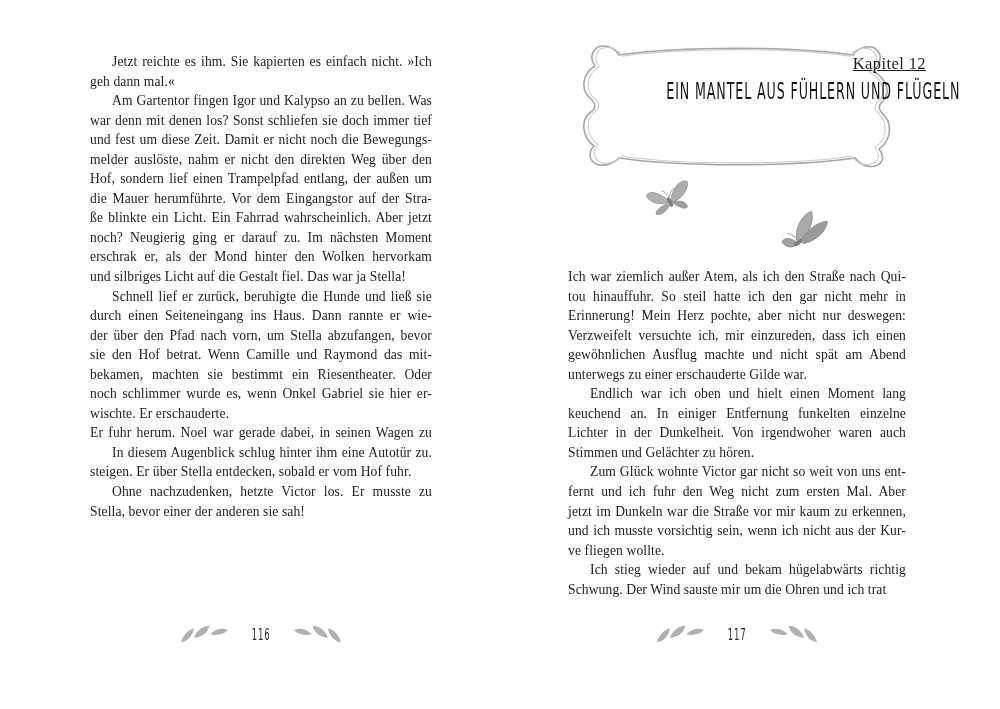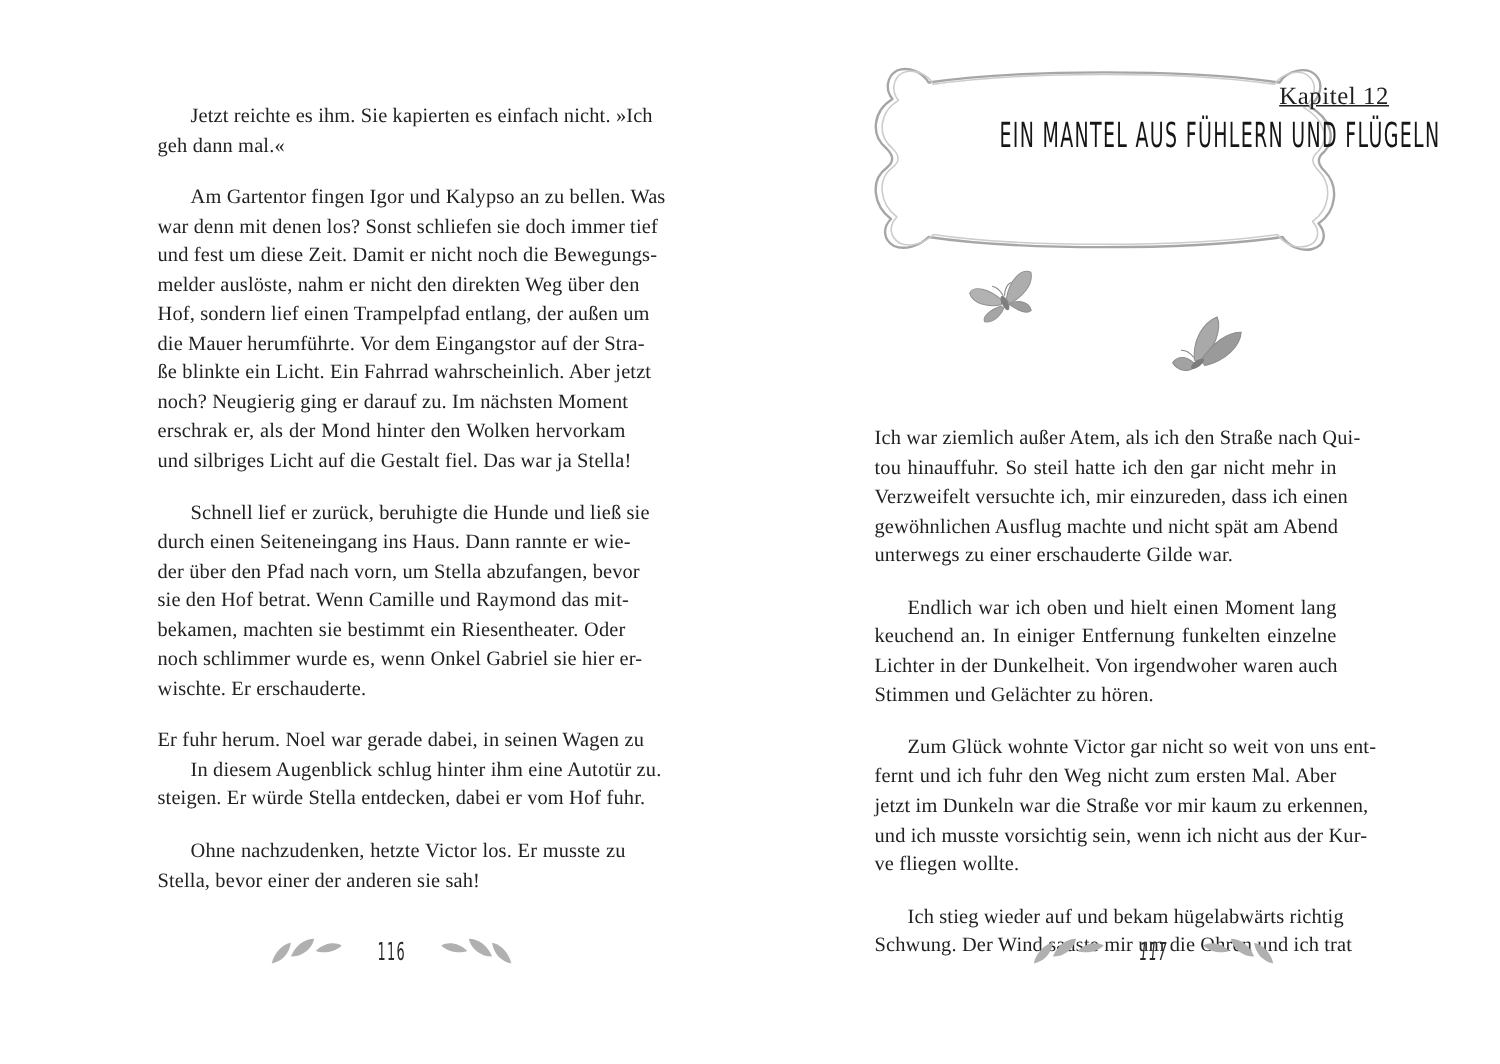--- a/index.html
+++ b/index.html
@@ -7,21 +7,21 @@
     width:1000px;height:709px;position:relative;overflow:hidden;
     background:#ffffff;color:#222;
     font-family:"Liberation Serif", serif;
   }
   .spread{position:absolute;inset:0;}
 
   
   .body-text{position:absolute;font-size:13.6px;line-height:19.55px;letter-spacing:0.1px;}
   .body-text.left-col{left:90px;top:52px;width:342px;}
   .body-text.right-col{left:568px;top:267px;width:338px;}
-  .para{margin:15px;}
+  .para{margin:0;}
   .line{text-align:justify;text-align-last:justify;height:19.55px;white-space:nowrap;overflow:visible;}
   .line.last{text-align-last:left;}
   .line.indent{text-indent:22px;}
 
   
   .chapter-banner{position:absolute;left:546px;top:26px;width:380px;height:144px;}
   .chapter-banner svg{position:absolute;inset:0;}
   .banner-text{position:absolute;width:100%;text-align:right;text-decoration:underline;}
   .kicker{top:28px;font-size:16.5px;letter-spacing:0.4px;color:#1f1f1f;}
   .chap-title{top:52px;}
@@ -32,21 +32,21 @@
   }
 
   
   .butterfly{position:absolute;}
   .butterfly.b1{left:644px;top:176px;width:50px;height:44px;transform:rotate(-8deg);}
   .butterfly.b2{left:781px;top:206px;width:48px;height:48px;transform:rotate(14deg);}
 
   
   .page-footer{position:absolute;top:620px;height:28px;display:flex;align-items:center;justify-content:center;gap:13px;}
   .page-footer.left-f{left:90px;width:342px;}
-  .page-footer.right-f{left:600px;width:338px;font-style:italic;}
+  .page-footer.right-f{left:568px;width:338px;}
   .pagenum{
     display:inline-block;transform:scaleX(0.52);transform-origin:center;
     font-family:"DejaVu Sans", sans-serif;font-size:16.5px;letter-spacing:1.6px;color:#2b2b2b;
   }
   .laurel{width:52px;height:22px;}
   .laurel.flip{transform:scaleX(-1);}
 </style>
 </head>
 <body>
 
@@ -74,21 +74,21 @@
         <div class="line">durch einen Seiteneingang ins Haus. Dann rannte er wie-</div>
         <div class="line">der über den Pfad nach vorn, um Stella abzufangen, bevor</div>
         <div class="line">sie den Hof betrat. Wenn Camille und Raymond das mit-</div>
         <div class="line">bekamen, machten sie bestimmt ein Riesentheater. Oder</div>
         <div class="line">noch schlimmer wurde es, wenn Onkel Gabriel sie hier er-</div>
         <div class="line last">wischte. Er erschauderte.</div>
       </div>
       <div class="para">
         <div class="line">Er fuhr herum. Noel war gerade dabei, in seinen Wagen zu</div>
         <div class="line indent">In diesem Augenblick schlug hinter ihm eine Autotür zu.</div>
-        <div class="line last">steigen. Er würde Stella entdecken, dabei er vom Hof fuhr.</div>
+        <div class="line last">steigen. Er über Stella entdecken, sobald er vom Hof fuhr.</div>
       </div>
       <div class="para">
         <div class="line indent">Ohne nachzudenken, hetzte Victor los. Er musste zu</div>
         <div class="line last">Stella, bevor einer der anderen sie sah!</div>
       </div>
     </div>
 
   <div class="page-footer left-f">
     <svg class="laurel" viewBox="0 0 56 24">
       <g fill="#b0b0b0">
@@ -152,20 +152,21 @@
       <path d="M21,44 C13,40 7,42 5,48 C11,54 19,52 23,47 Z" fill="#a2a2a2"></path>
     </g>
     <ellipse cx="24" cy="44" rx="2.5" ry="6" fill="#7d7d7d" transform="rotate(40 24 44)"></ellipse>
     <path d="M20,40 C16,37 12,36 9,37" fill="none" stroke="#888" stroke-width="0.9"></path>
   </svg>
 
   <div class="body-text right-col">
       <div class="para">
         <div class="line">Ich war ziemlich außer Atem, als ich den Straße nach Qui-</div>
         <div class="line">tou hinauffuhr. So steil hatte ich den gar nicht mehr in</div>
+        <div class="line">Erinnerung! Mein Herz pochte, aber nicht nur deswegen:</div>
         <div class="line">Verzweifelt versuchte ich, mir einzureden, dass ich einen</div>
         <div class="line">gewöhnlichen Ausflug machte und nicht spät am Abend</div>
         <div class="line last">unterwegs zu einer erschauderte Gilde war.</div>
       </div>
       <div class="para">
         <div class="line indent">Endlich war ich oben und hielt einen Moment lang</div>
         <div class="line">keuchend an. In einiger Entfernung funkelten einzelne</div>
         <div class="line">Lichter in der Dunkelheit. Von irgendwoher waren auch</div>
         <div class="line last">Stimmen und Gelächter zu hören.</div>
       </div>

